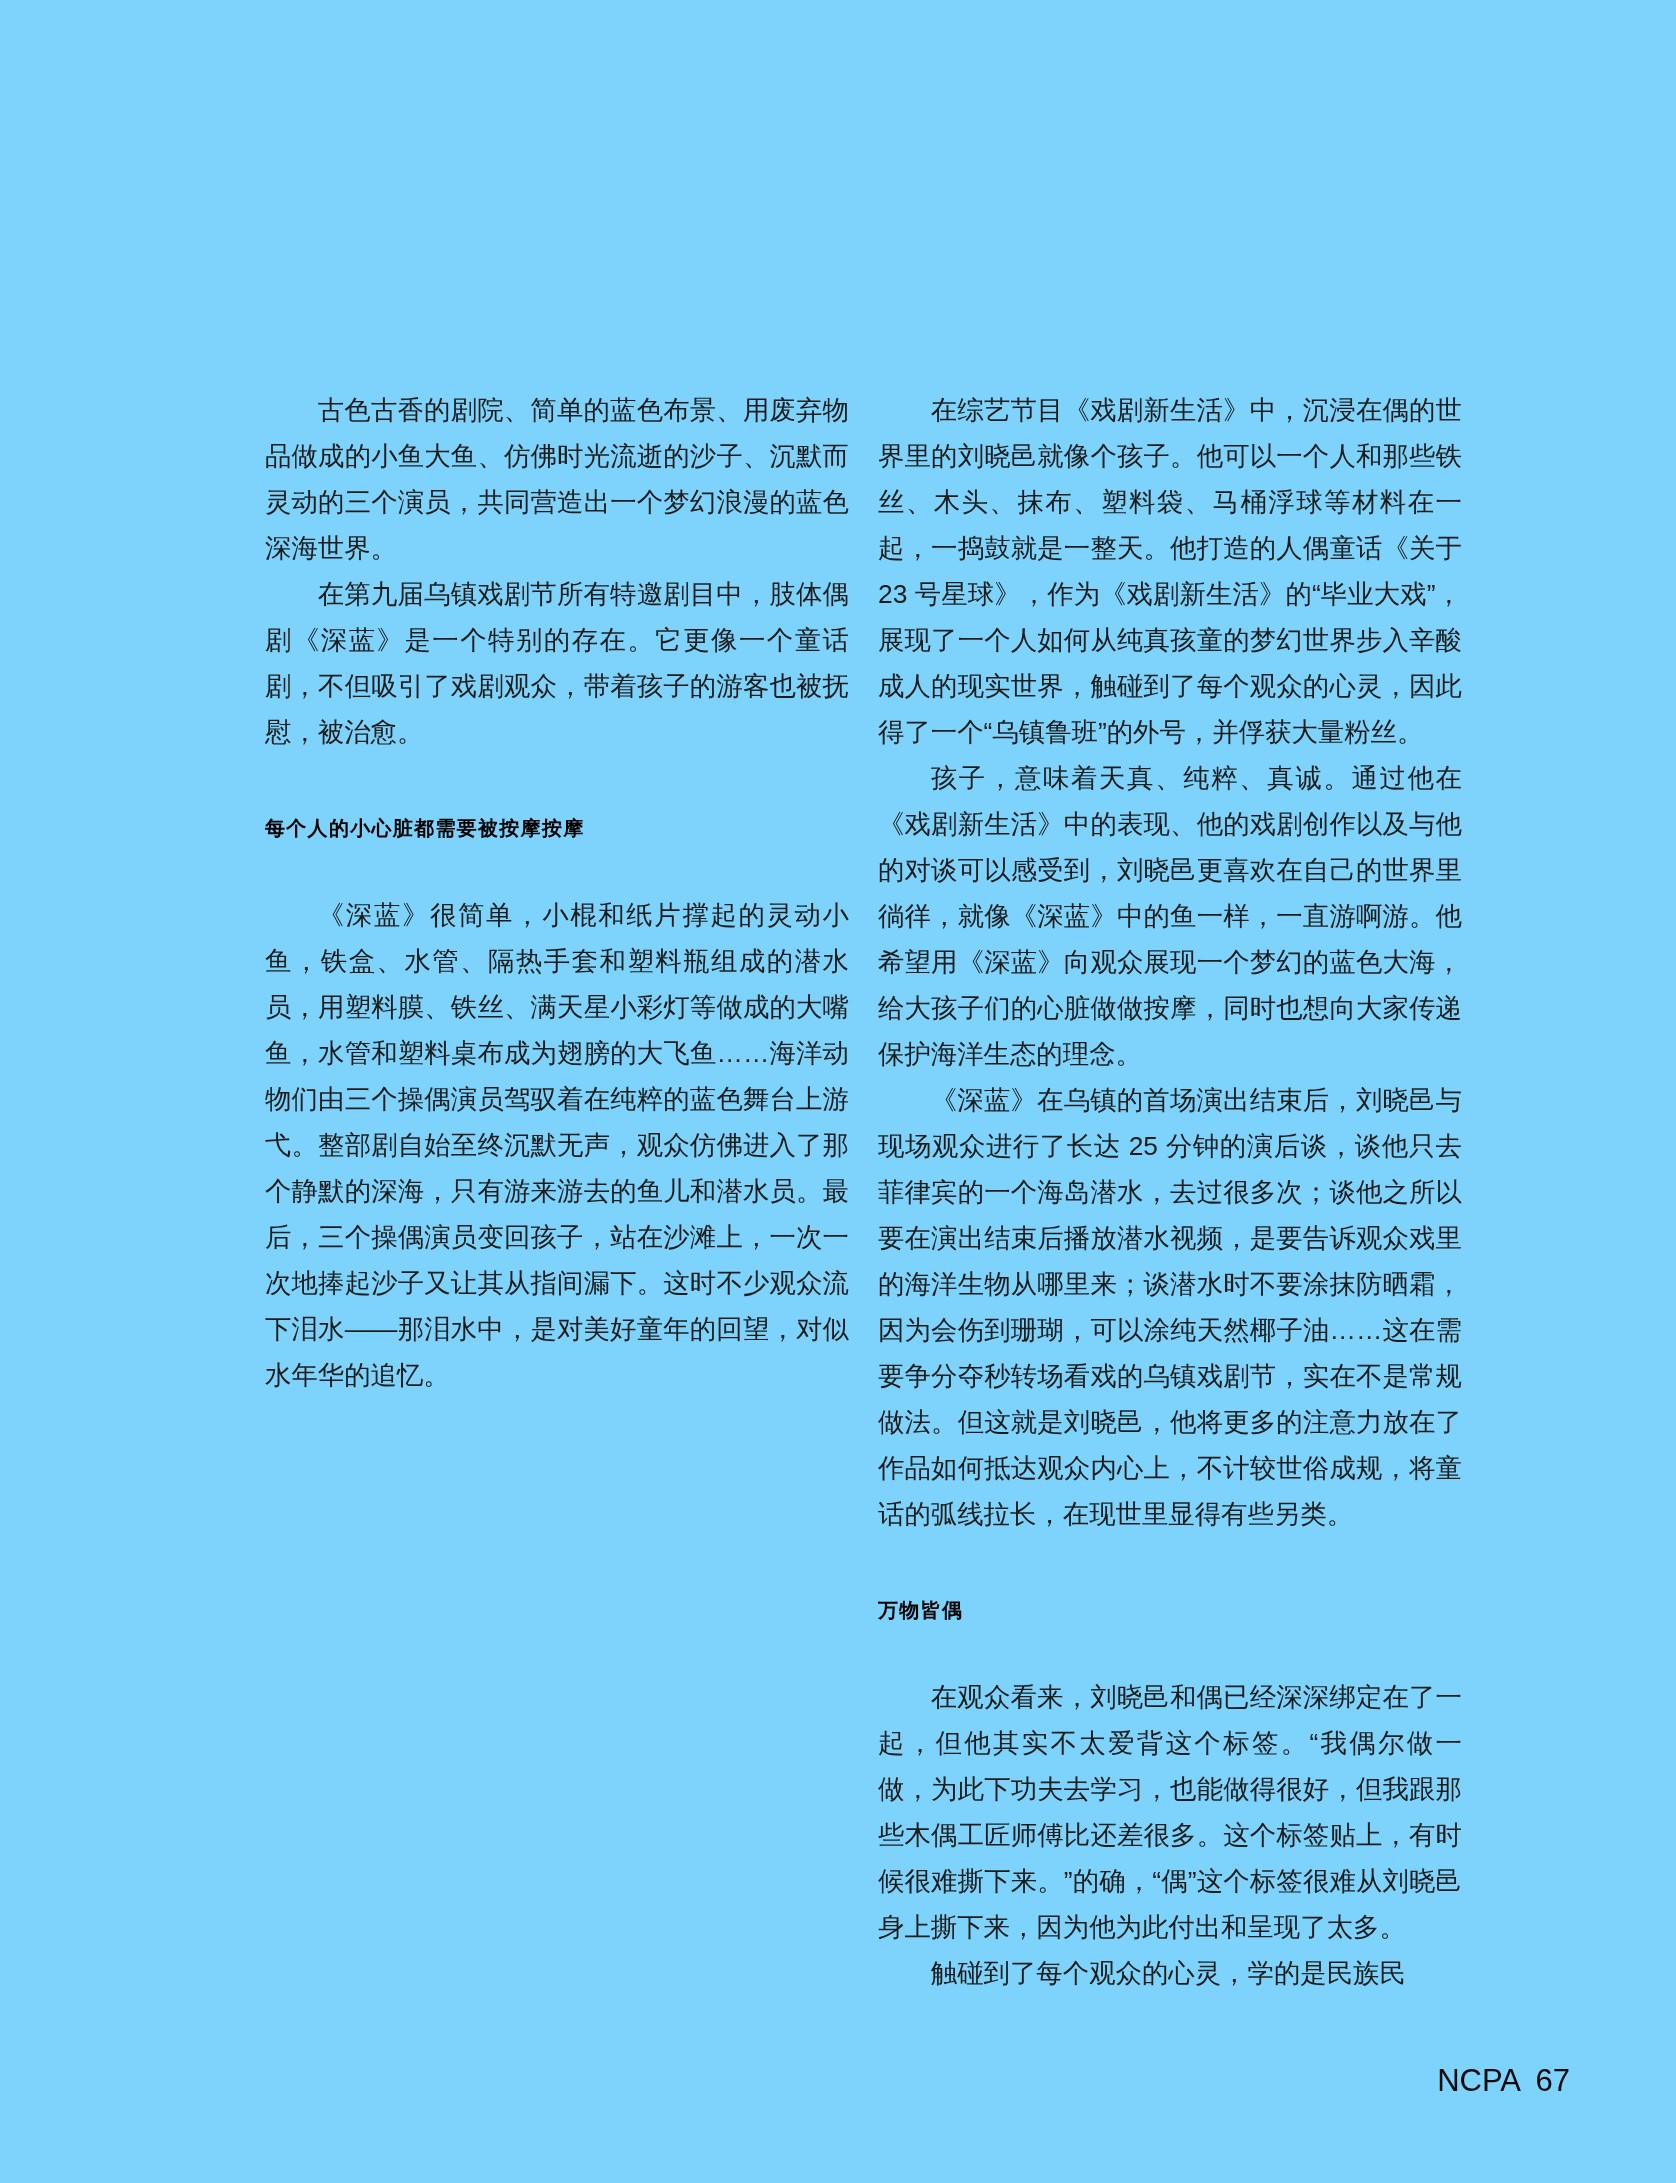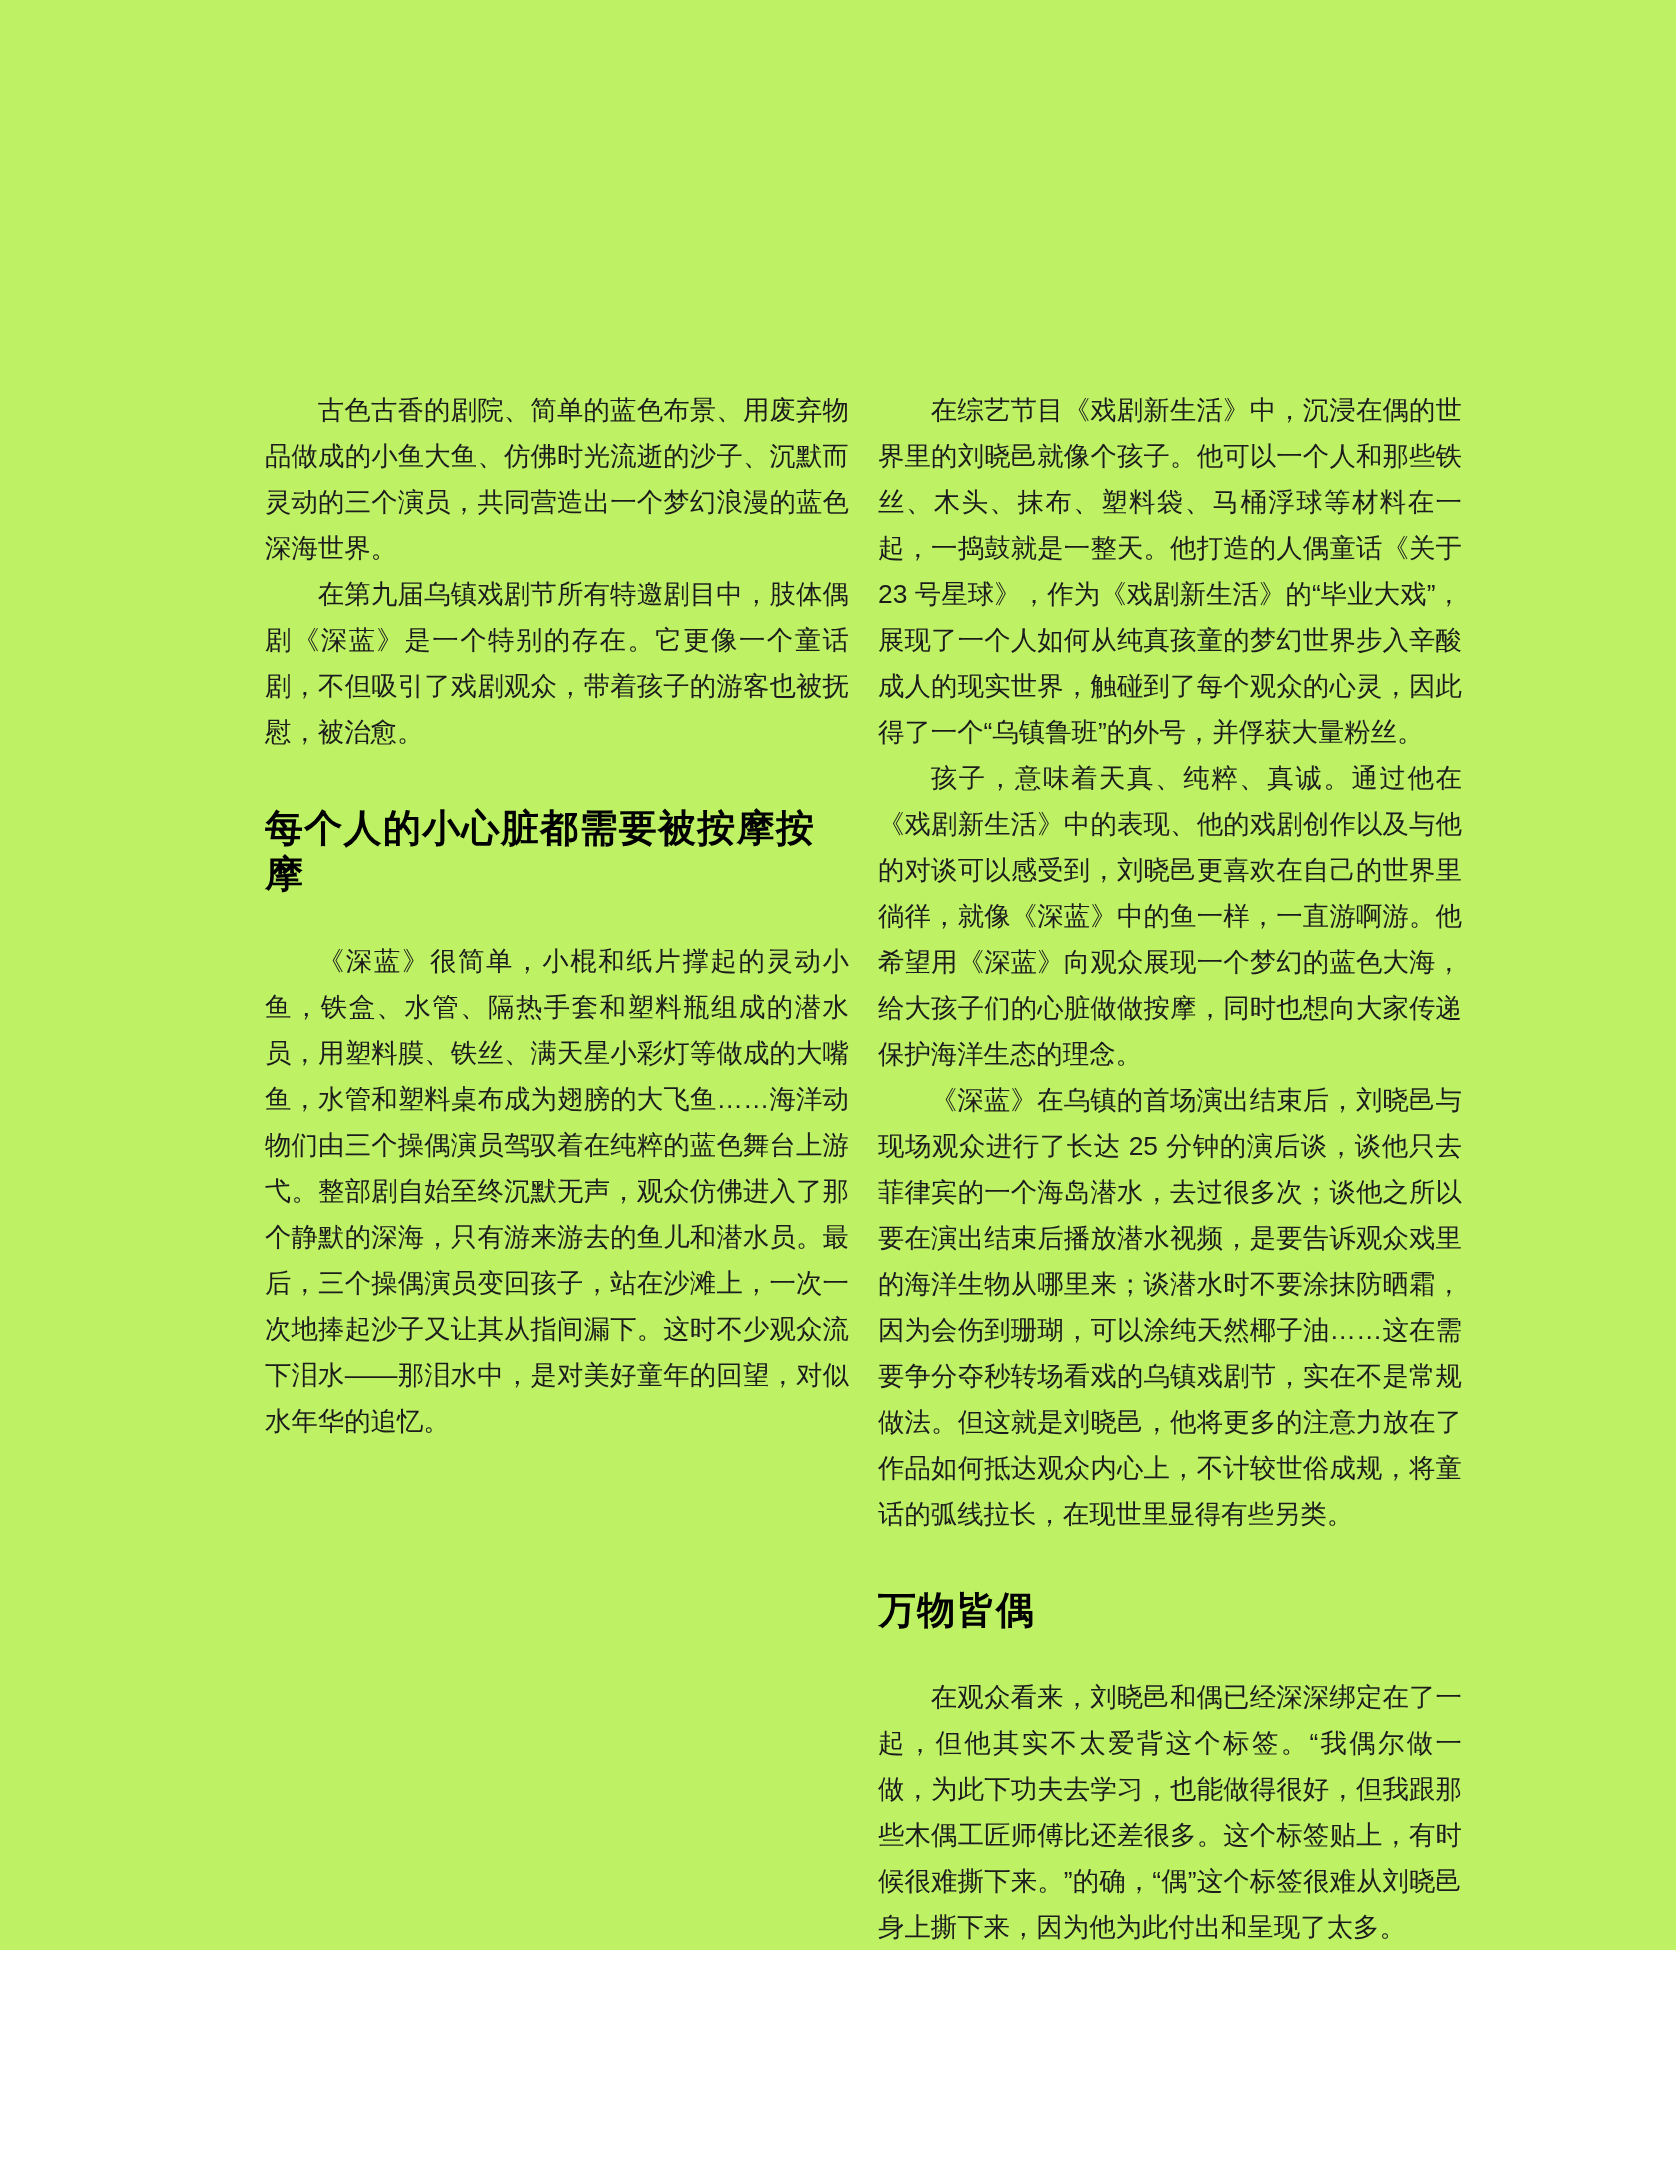--- a/index.html
+++ b/index.html
@@ -3,22 +3,22 @@
 <meta charset="utf-8">
 <style>
   html, body {
     margin: 0;
     padding: 0;
     background: #ffffff;
   }
   .page {
     position: relative;
     width: 1676px;
-    height: 1950px;
-    background: #bef264;
+    height: 2183px;
+    background: #7dd3fc;
     overflow: hidden;
     font-family: "Liberation Sans", "DejaVu Sans", sans-serif;
   }
   .col {
     position: absolute;
     top: 387px;
     width: 584px;
     color: #1c1c1c;
     font-size: 26.4px;
     line-height: 46px;
@@ -29,21 +29,21 @@
   .col-left  { left: 265px; }
   .col-right { left: 878px; }
   p.body {
     margin: 0;
     padding: 0;
     text-indent: 2em;
   }
   h2.section {
     margin: 50px 0 41px 0;
     padding: 0;
-    font-size: 38px;
+    font-size: 20px;
     font-weight: bold;
     color: #000000;
     line-height: 46px;
     text-align: left;
     text-indent: 0;
     letter-spacing: 1.3px;
   }
   .footer {
     position: absolute;
     top: 2064px;

